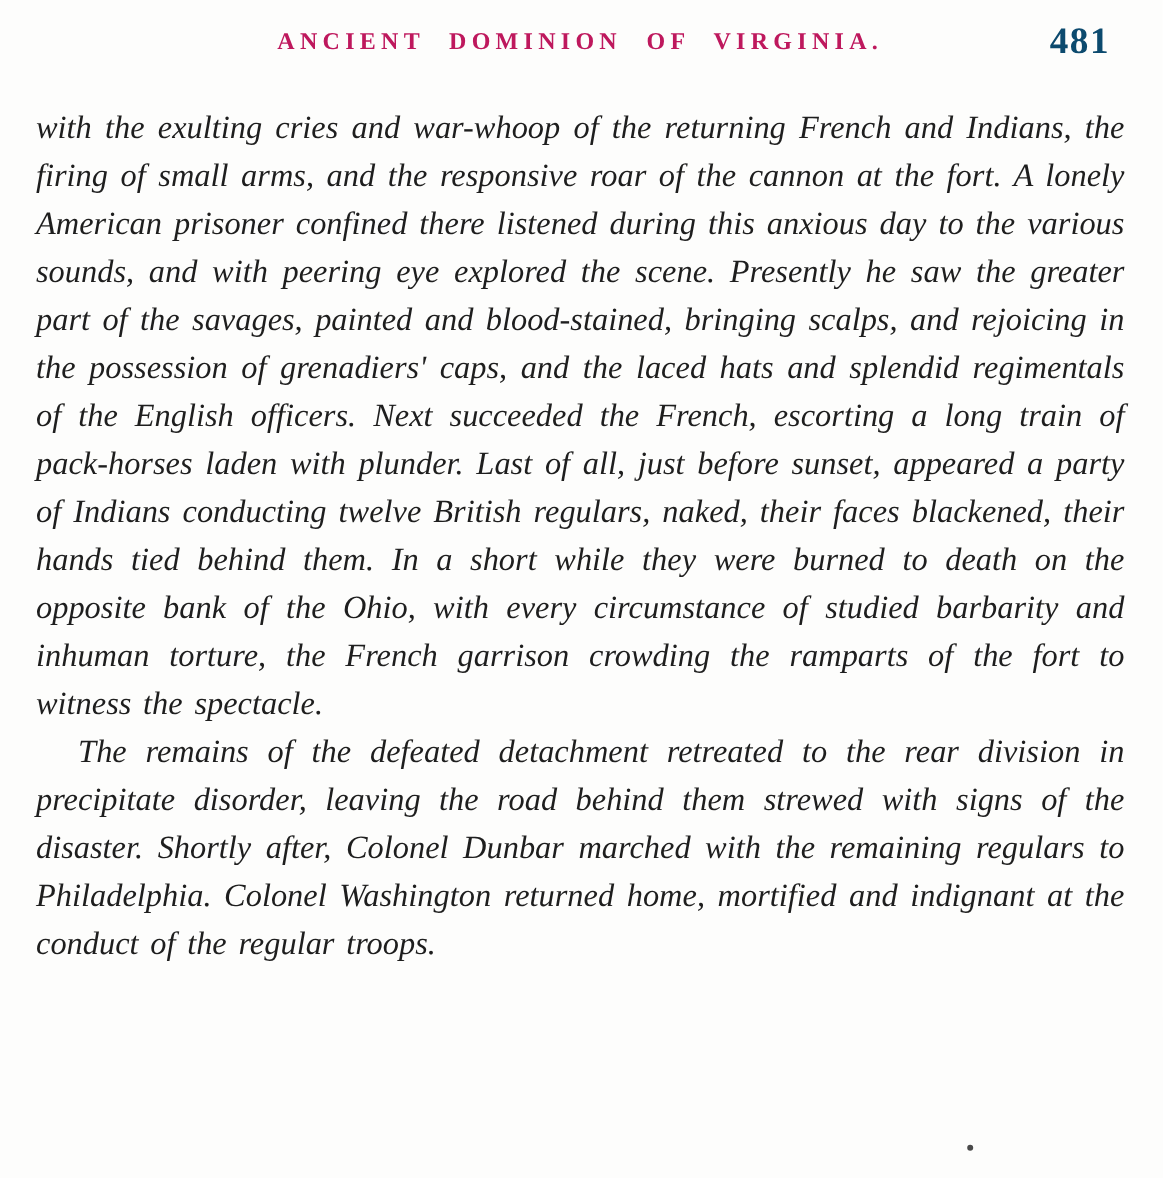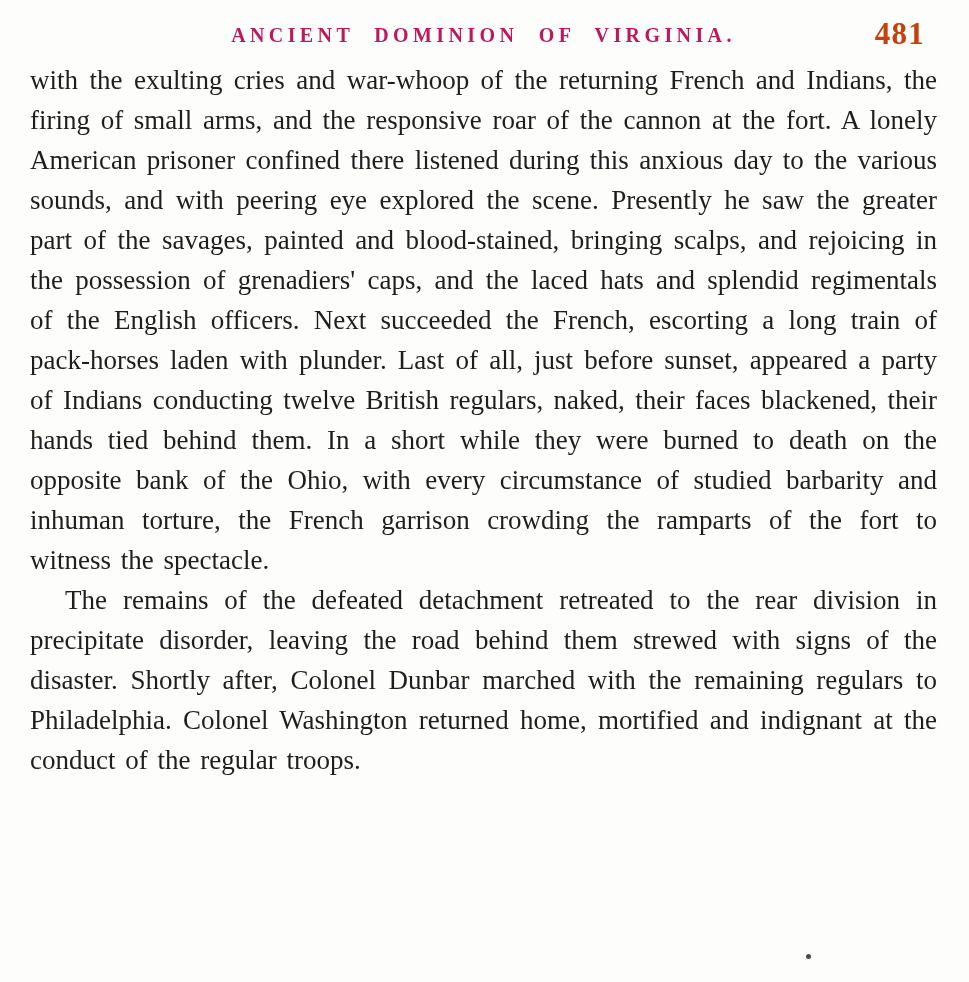--- a/index.html
+++ b/index.html
@@ -35,28 +35,30 @@
     word-spacing: 0.55em;
     color: #be185d;
   }
   .page-number {
     position: absolute;
     right: 12px;
     top: -2px;
     font-weight: 700;
     font-size: 31px;
     letter-spacing: 0.04em;
-    color: #c2410c;
+    color: #0c4a6e;
   }
   .body-text {
+    margin-top: 26px;
     font-size: 27px;
     line-height: 40px;
     text-align: justify;
     word-spacing: 3px;
     color: #1e1e1e;
+    font-style: italic;
   }
   .body-text p {
     margin: 0;
   }
   .body-text p.indent {
     text-indent: 1.3em;
   }
   .stray-dot {
     position: absolute;
     left: 806px;

